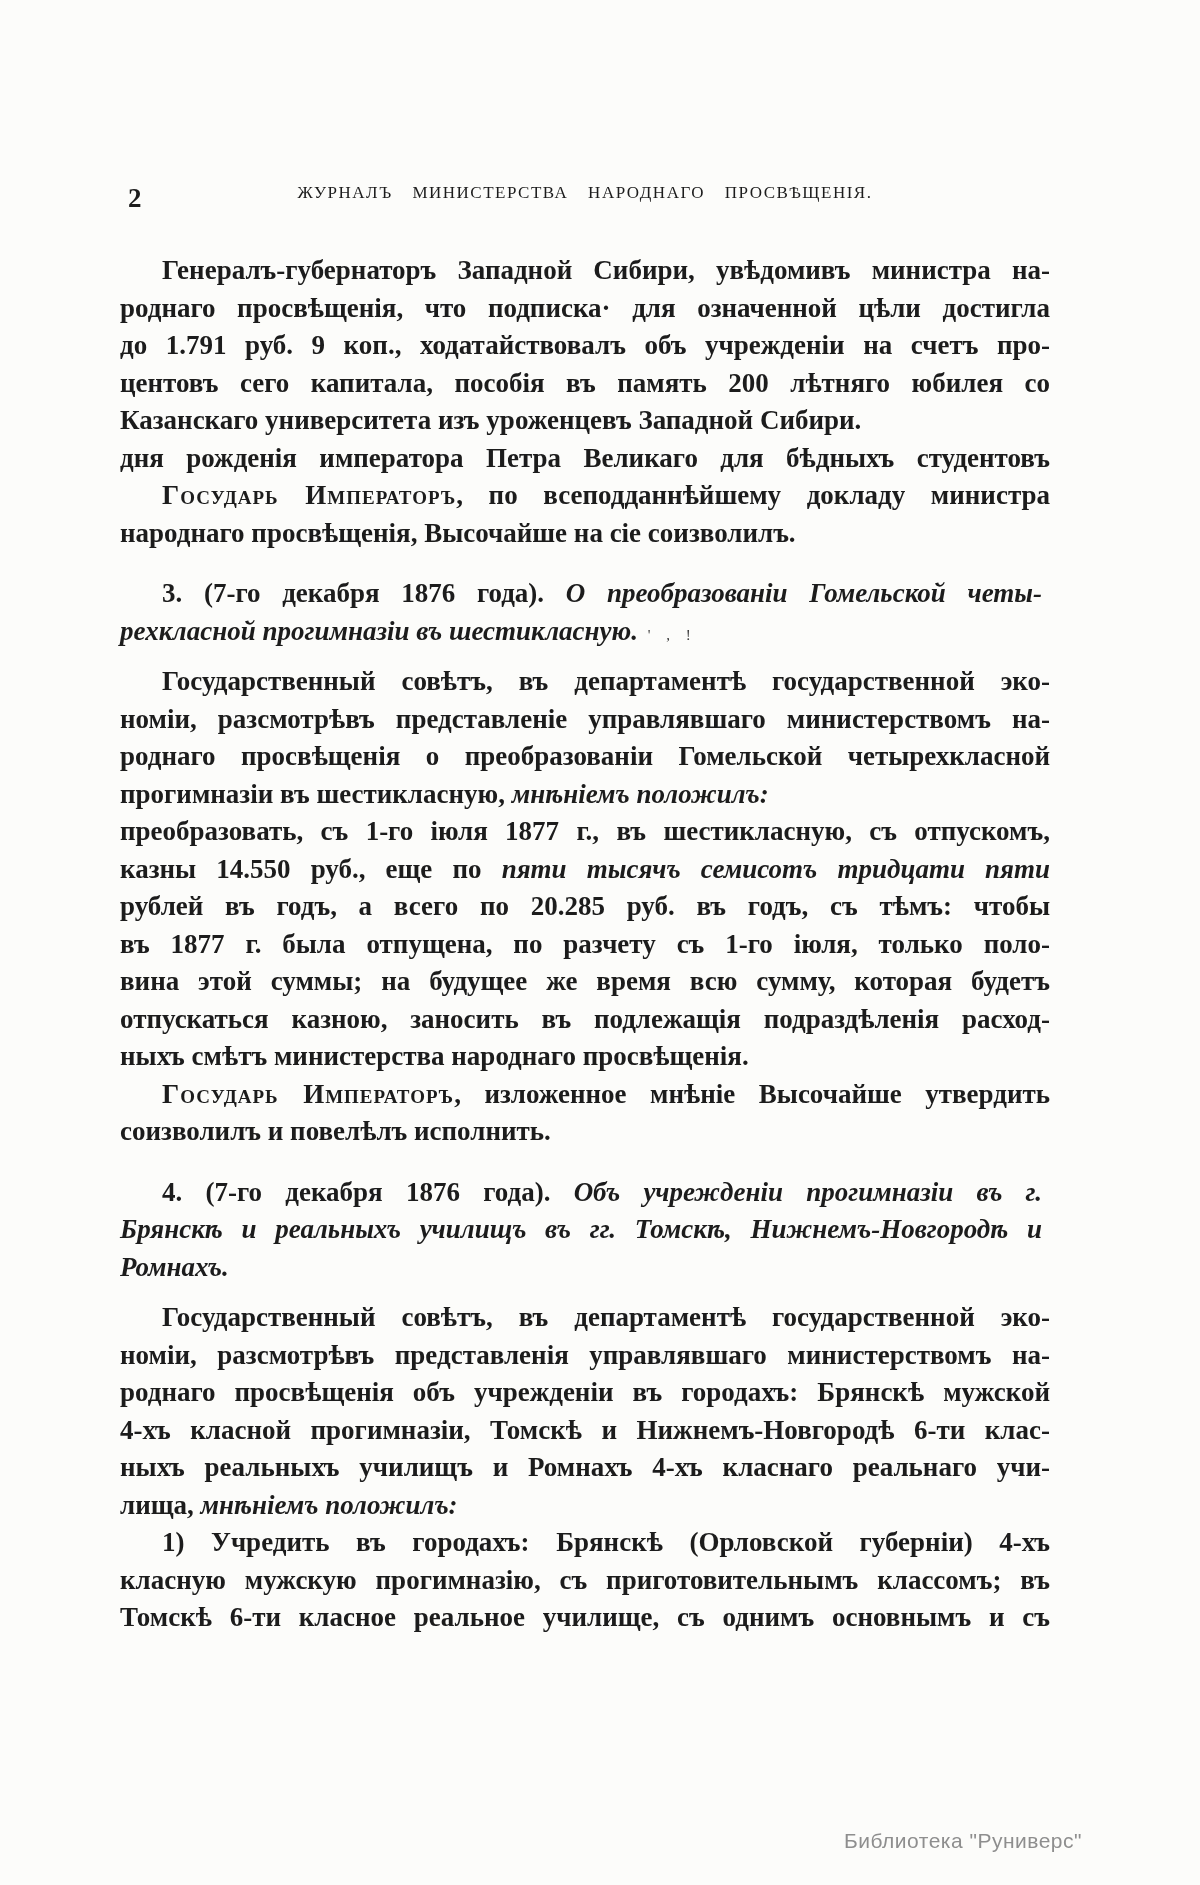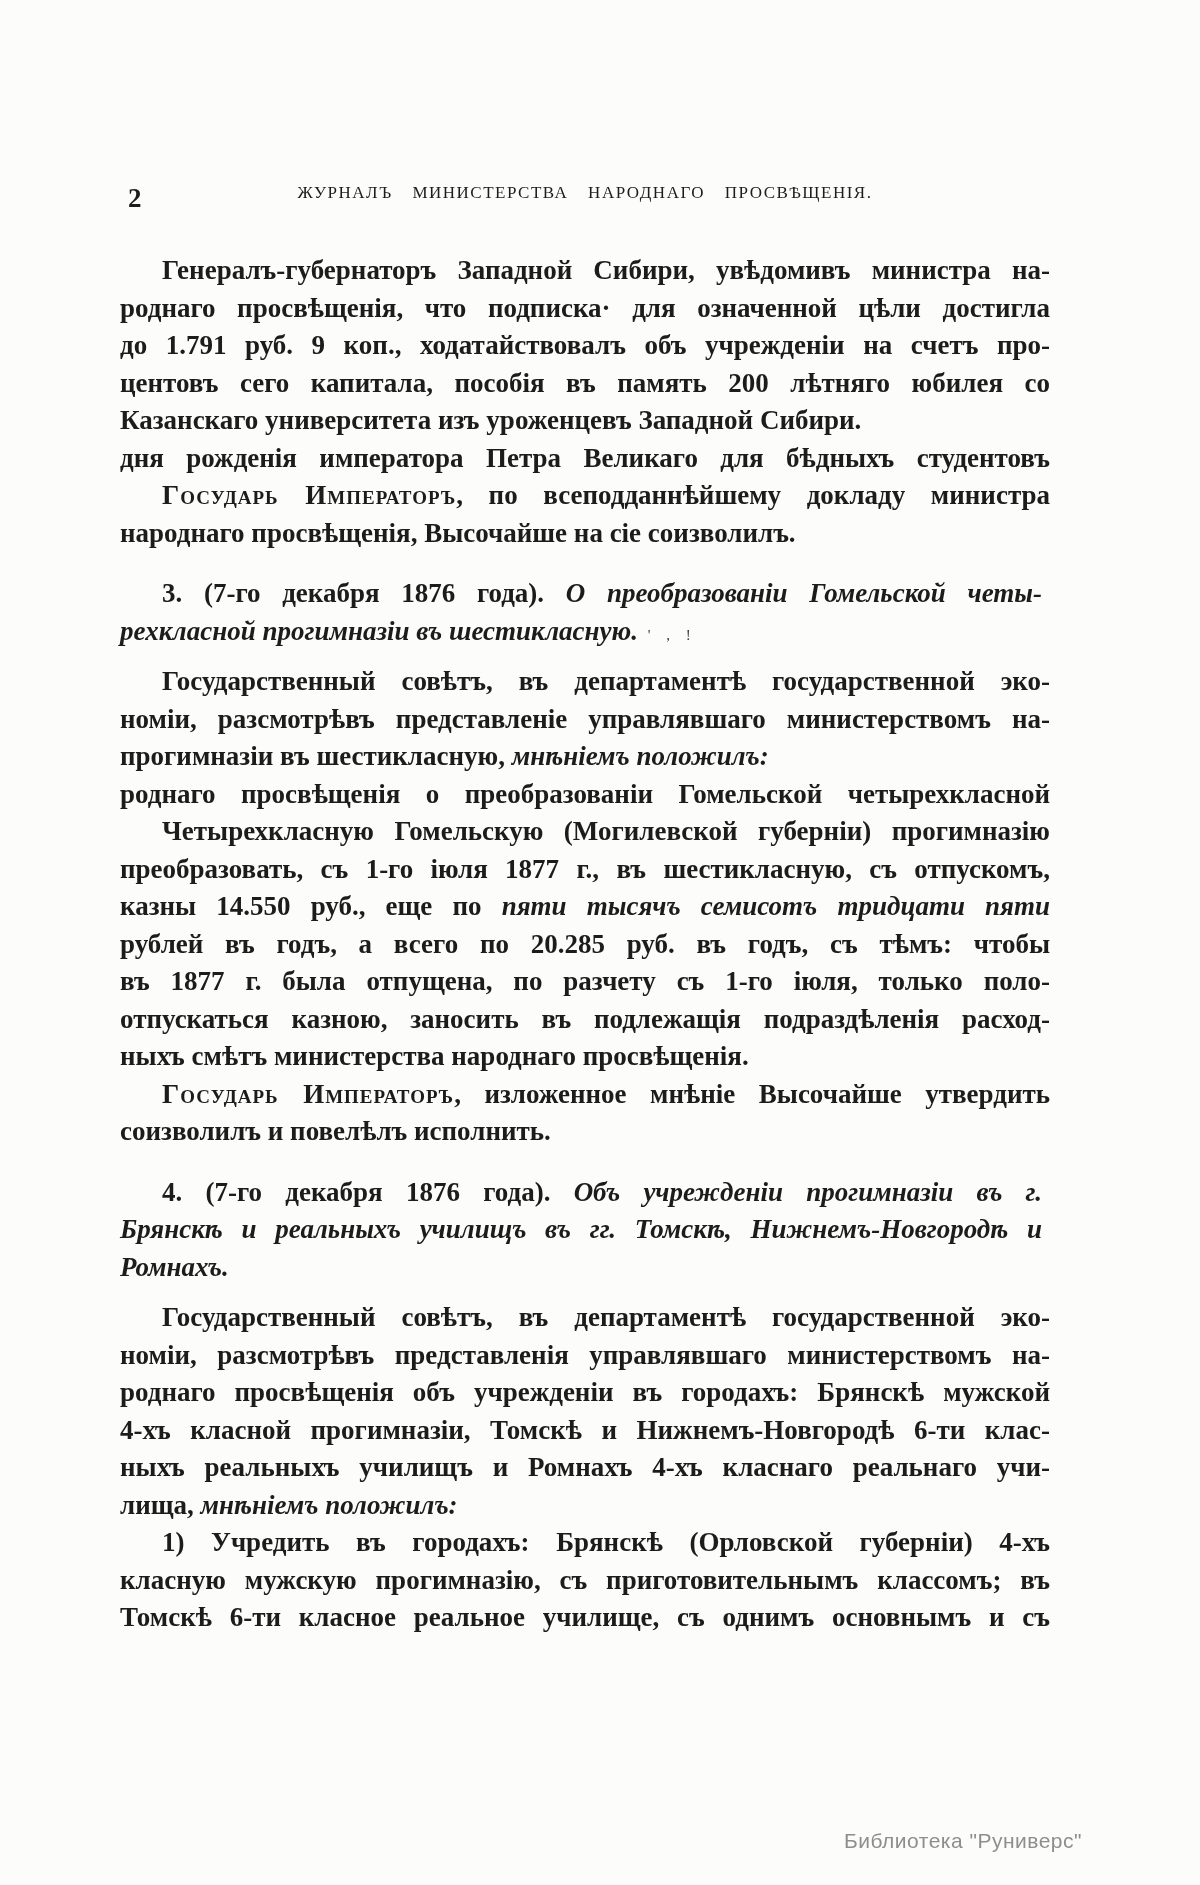--- a/index.html
+++ b/index.html
@@ -77,29 +77,29 @@
         <div class="line just indent"><span class="seg smallcaps">Государь Императоръ</span><span class="seg plain">, по всеподданнѣйшему докладу министра</span></div>
         <div class="line"><span class="seg plain">народнаго просвѣщенія, Высочайше на сіе соизволилъ.</span></div>
       </div>
       <div class="block heading">
         <div class="line just indent"><span class="seg plain">3. (7-го декабря 1876 года). </span><span class="seg italic">О преобразованіи Гомельской четы-</span></div>
         <div class="line"><span class="seg italic">рехкласной прогимназіи въ шестикласную.</span><span class="seg marks">      ' , !</span></div>
       </div>
       <div class="block body">
         <div class="line just indent"><span class="seg plain">Государственный совѣтъ, въ департаментѣ государственной эко-</span></div>
         <div class="line just"><span class="seg plain">номіи, разсмотрѣвъ представленіе управлявшаго министерствомъ на-</span></div>
+        <div class="line just"><span class="seg plain">роднаго просвѣщенія о преобразованіи Гомельской четырехкласной</span></div>
         <div class="line"><span class="seg plain">прогимназіи въ шестикласную, </span><span class="seg italic">мнѣніемъ положилъ:</span></div>
-        <div class="line just"><span class="seg plain">роднаго просвѣщенія о преобразованіи Гомельской четырехкласной</span></div>
       </div>
       <div class="block body">
-        <div class="line just indent"><span class="seg plain">Четырехкласную Гомельскую (Могилевской губерніи) прогимназію</span></div>
         <div class="line just"><span class="seg plain">преобразовать, съ 1-го іюля 1877 г., въ шестикласную, съ отпускомъ,</span></div>
         <div class="line just"><span class="seg plain">казны 14.550 руб., еще по </span><span class="seg italic">пяти тысячъ семисотъ тридцати пяти</span></div>
         <div class="line just"><span class="seg plain">рублей въ годъ, а всего по 20.285 руб. въ годъ, съ тѣмъ: чтобы</span></div>
         <div class="line just"><span class="seg plain">въ 1877 г. была отпущена, по разчету съ 1-го іюля, только поло-</span></div>
+        <div class="line just"><span class="seg plain">вина этой суммы; на будущее же время всю сумму, которая будетъ</span></div>
         <div class="line just"><span class="seg plain">отпускаться казною, заносить въ подлежащія подраздѣленія расход-</span></div>
         <div class="line"><span class="seg plain">ныхъ смѣтъ министерства народнаго просвѣщенія.</span></div>
       </div>
       <div class="block body">
         <div class="line just indent"><span class="seg smallcaps">Государь Императоръ</span><span class="seg plain">, изложенное мнѣніе Высочайше утвердить</span></div>
         <div class="line"><span class="seg plain">соизволилъ и повелѣлъ исполнить.</span></div>
       </div>
       <div class="block heading">
         <div class="line just indent"><span class="seg plain">4. (7-го декабря 1876 года). </span><span class="seg italic">Объ учрежденіи прогимназіи въ г.</span></div>
         <div class="line just"><span class="seg italic">Брянскѣ и реальныхъ училищъ въ гг. Томскѣ, Нижнемъ-Новгородѣ и</span></div>

